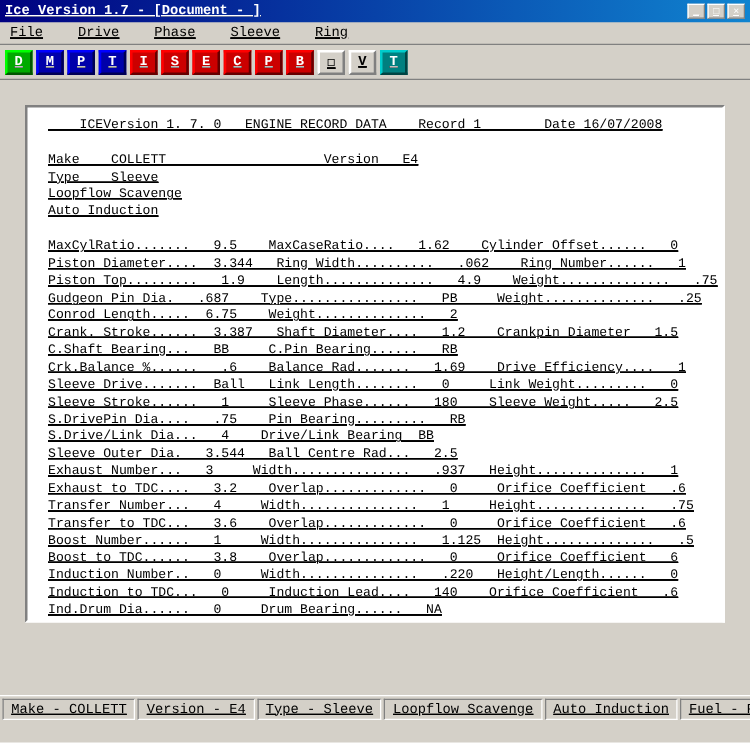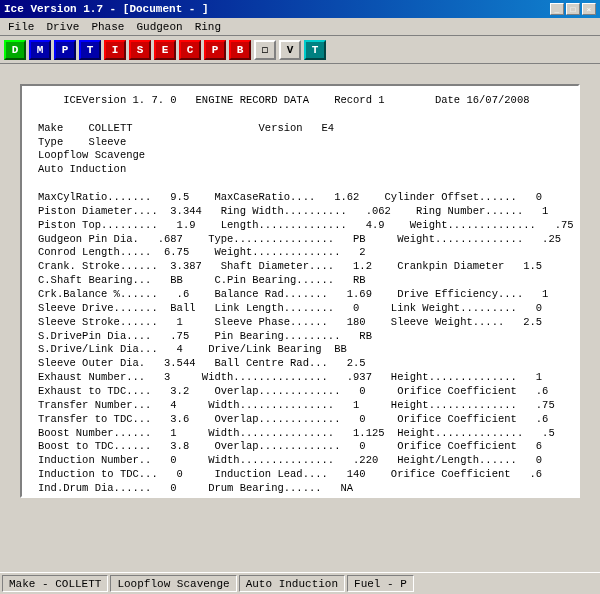--- a/index.html
+++ b/index.html
@@ -1,15 +1,15 @@
 <!DOCTYPE html>
 <html><head>
   <meta charset="utf-8">
   <style>
-    * { margin: 0; padding: 0; box-sizing: border-box; }
+    * { margin: 0; padding: 0; box-sizing: border-box; text-decoration: underline; }
     body { font-family: 'Courier New', monospace; font-size: 11px; background: #d4d0c8; width: 600px; height: 594px; overflow: hidden; }
     
     
     .title-bar {
       background: linear-gradient(to right, #000080, #1084d0);
       color: white;
       padding: 2px 4px;
       display: flex;
       justify-content: space-between;
       align-items: center;
@@ -26,21 +26,21 @@
       display: flex; align-items: center; justify-content: center;
       cursor: pointer;
     }
 
     
     .menu-bar {
       background: #d4d0c8;
       border-bottom: 1px solid #808080;
       padding: 2px 4px;
       display: flex;
-      gap: 4px;
+      gap: 20px;
       height: 18px;
       align-items: center;
     }
     .menu-item { font-size: 11px; cursor: pointer; padding: 1px 4px; }
 
     
     .toolbar {
       background: #d4d0c8;
       padding: 3px 4px;
       display: flex;
@@ -88,21 +88,21 @@
     
     .status-bar {
       background: #d4d0c8;
       border-top: 1px solid #ffffff;
       height: 22px;
       display: flex;
       align-items: stretch;
       padding: 2px 2px;
       gap: 2px;
       position: absolute;
-      bottom: 0;
+      bottom: 16px;
       left: 0;
       right: 0;
     }
     .status-item {
       background: #d4d0c8;
       border: 1px solid;
       border-color: #808080 #ffffff #ffffff #808080;
       padding: 1px 6px;
       font-size: 11px;
       display: flex;
@@ -120,21 +120,21 @@
     <div class="title-btn">_</div>
     <div class="title-btn">□</div>
     <div class="title-btn">×</div>
   </div>
 </div>
 
 <div class="menu-bar">
   <span class="menu-item">File</span>
   <span class="menu-item">Drive</span>
   <span class="menu-item">Phase</span>
-  <span class="menu-item">Gudgeon</span>
+  <span class="menu-item">Sleeve</span>
   <span class="menu-item">Ring</span>
 </div>
 
 <div class="toolbar">
   <div class="tb-btn tb-green">D</div>
   <div class="tb-btn tb-blue">M</div>
   <div class="tb-btn tb-blue">P</div>
   <div class="tb-btn tb-blue">T</div>
   <div class="tb-btn tb-red">I</div>
   <div class="tb-btn tb-red">S</div>
@@ -180,16 +180,18 @@
 Ind.Drum Dia......   0     Drum Bearing......   NA
 Ind.Disc IPR.......   0     Ind.Disc OPR.....   0
 Venturi Lead.......   0     Width...............   1.625  Height/Length......   1.625
 Choke Number......   1     Diameter............   1.25   Length..............   7
 </pre>
   </div>
 </div>
 
 <div class="status-bar">
   <div class="status-item">Make - COLLETT</div>
+  <div class="status-item">Version - E4</div>
+  <div class="status-item">Type - Sleeve</div>
   <div class="status-item">Loopflow Scavenge</div>
   <div class="status-item">Auto Induction</div>
   <div class="status-item">Fuel - P</div>
 </div>
 
 </body></html>

